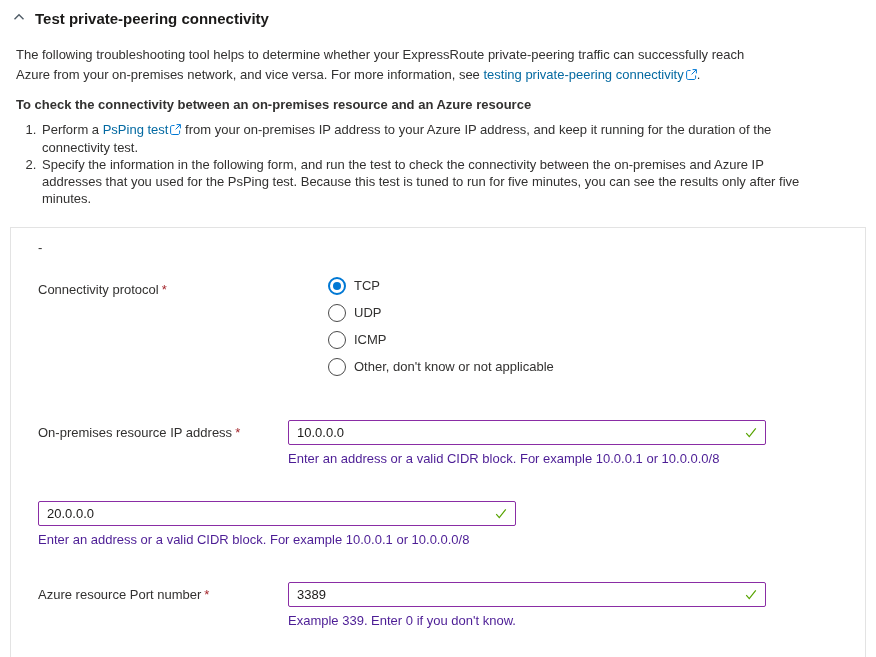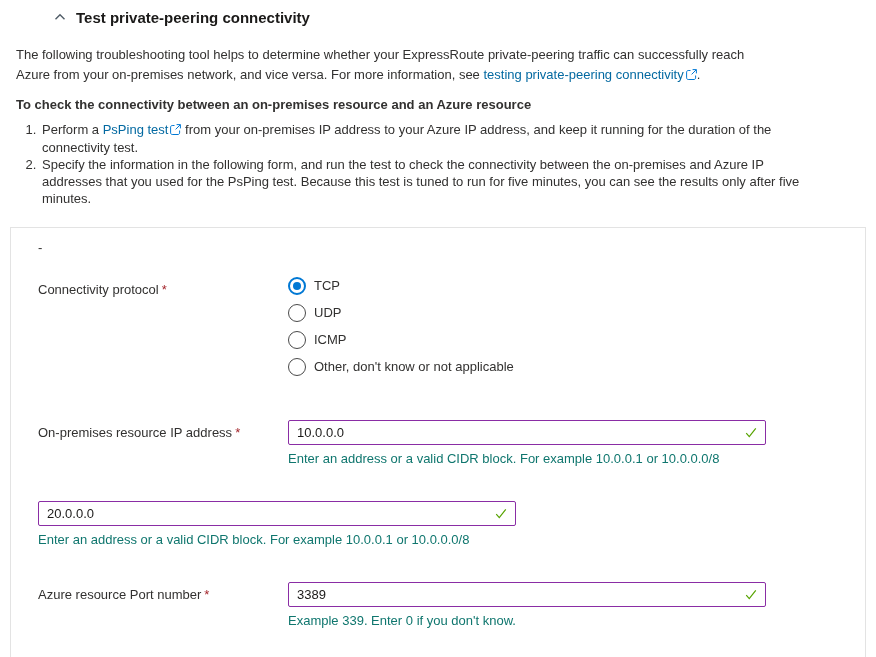--- a/index.html
+++ b/index.html
@@ -7,23 +7,22 @@
   body {
     font-family: "Liberation Sans", "DejaVu Sans", sans-serif;
     font-size: 13px;
     color: #323130;
     width: 876px;
   }
   .page { width: 876px; height: 657px; overflow: hidden; background: #fff; }
 
   
   .section-header {
-    display: flex; 
+    display: flex; align-items: center;
     padding: 9px 8px 2px 8px;
-    margin-left: 41px;
   }
   .collapse-btn {
     width: 22px; height: 18px; display: flex; align-items: center; justify-content: center;
     cursor: pointer; background: none; border: none;
   }
   .section-title {
     font-size: 15px; font-weight: bold; color: #1b1a19; margin-left: 5px;
   }
 
   
@@ -74,37 +73,37 @@
     width: 18px; height: 18px; border-radius: 50%;
     border: 1px solid #4a4a4a; background: #fff;
     display: inline-flex; align-items: center; justify-content: center;
     flex: 0 0 18px;
   }
   .radio-circle.selected { border: 2px solid #0078d4; }
   .radio-circle.selected::after {
     content: ""; width: 8px; height: 8px; border-radius: 50%; background: #0078d4;
   }
   .radio-label { margin-left: 8px; line-height: 18px; }
-  .protocol-row { margin-bottom: 32px; }
+  .protocol-row { margin-bottom: 32px; gap: 40px; }
 
   
   .field-row { margin-bottom: 25px; margin-top: 35px; }
   .input-wrap { position: relative; width: 478px; border-radius: 11px; }
   .text-input {
     width: 478px; height: 25px;
     border: 1px solid #8a2da5; border-radius: 2px;
     padding: 0 30px 0 8px;
     font-family: "Liberation Sans", "DejaVu Sans", sans-serif;
     font-size: 13px; color: #1b1a19;
     outline: none; background: #fff;
   }
   .valid-check {
     position: absolute; right: 8px; top: 6px; pointer-events: none;
   }
-  .hint { margin-top: 6px; line-height: 15px; color: #0f766e; }
+  .hint { margin-top: 6px; line-height: 15px; color: #4c1d95; }
 
   
   .submit-btn {
     margin-top: 24px;
     background: #0078d4; color: #ffffff;
     border: none; border-radius: 2px;
     font-family: "Liberation Sans", "DejaVu Sans", sans-serif;
     font-size: 13px; font-weight: bold;
     padding: 5px 21px; height: 25px;
     cursor: pointer;

